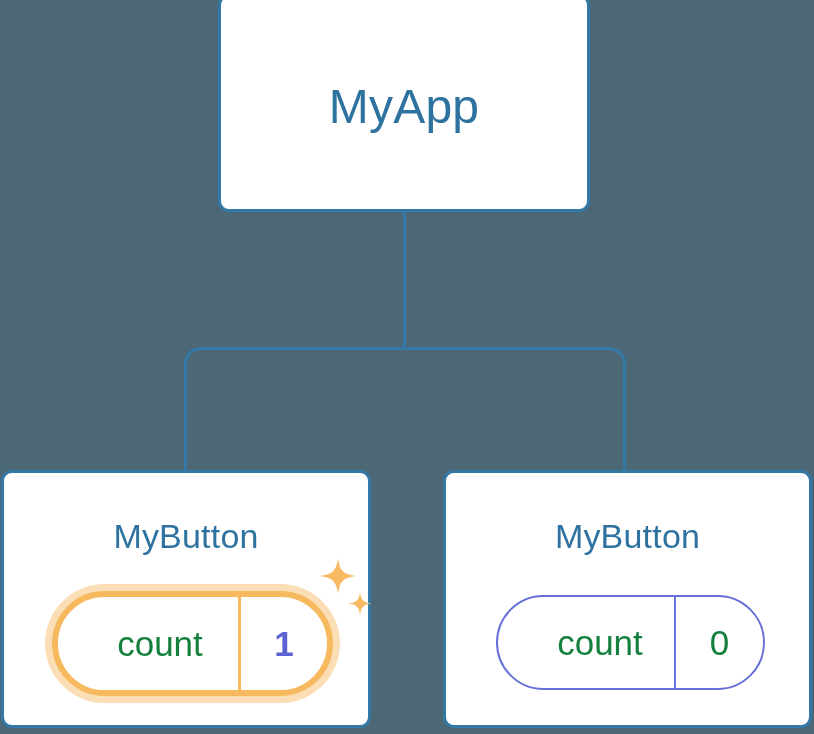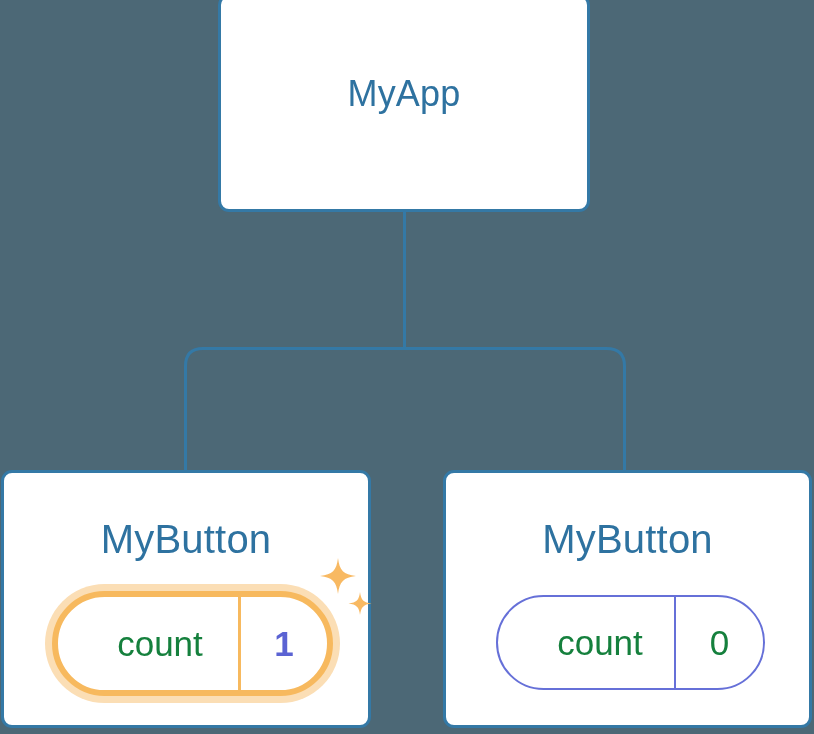--- a/index.html
+++ b/index.html
@@ -61,27 +61,27 @@
     position: absolute;
     left: 0;
     right: 0;
     text-align: center;
     color: #2e72a0;
     font-weight: 400;
     letter-spacing: 0.2px;
     white-space: nowrap;
   }
   .root .node-title {
-    top: 76px;
-    font-size: 36px;
+    top: 82px;
+    font-size: 48px;
   }
   .child-left .node-title,
   .child-right .node-title {
     top: 44px;
-    font-size: 40px;
+    font-size: 34px;
   }
 
   
   .state-pill {
     position: absolute;
     display: flex;
     align-items: stretch;
     box-sizing: border-box;
     background: #ffffff;
     border-radius: 999px;

